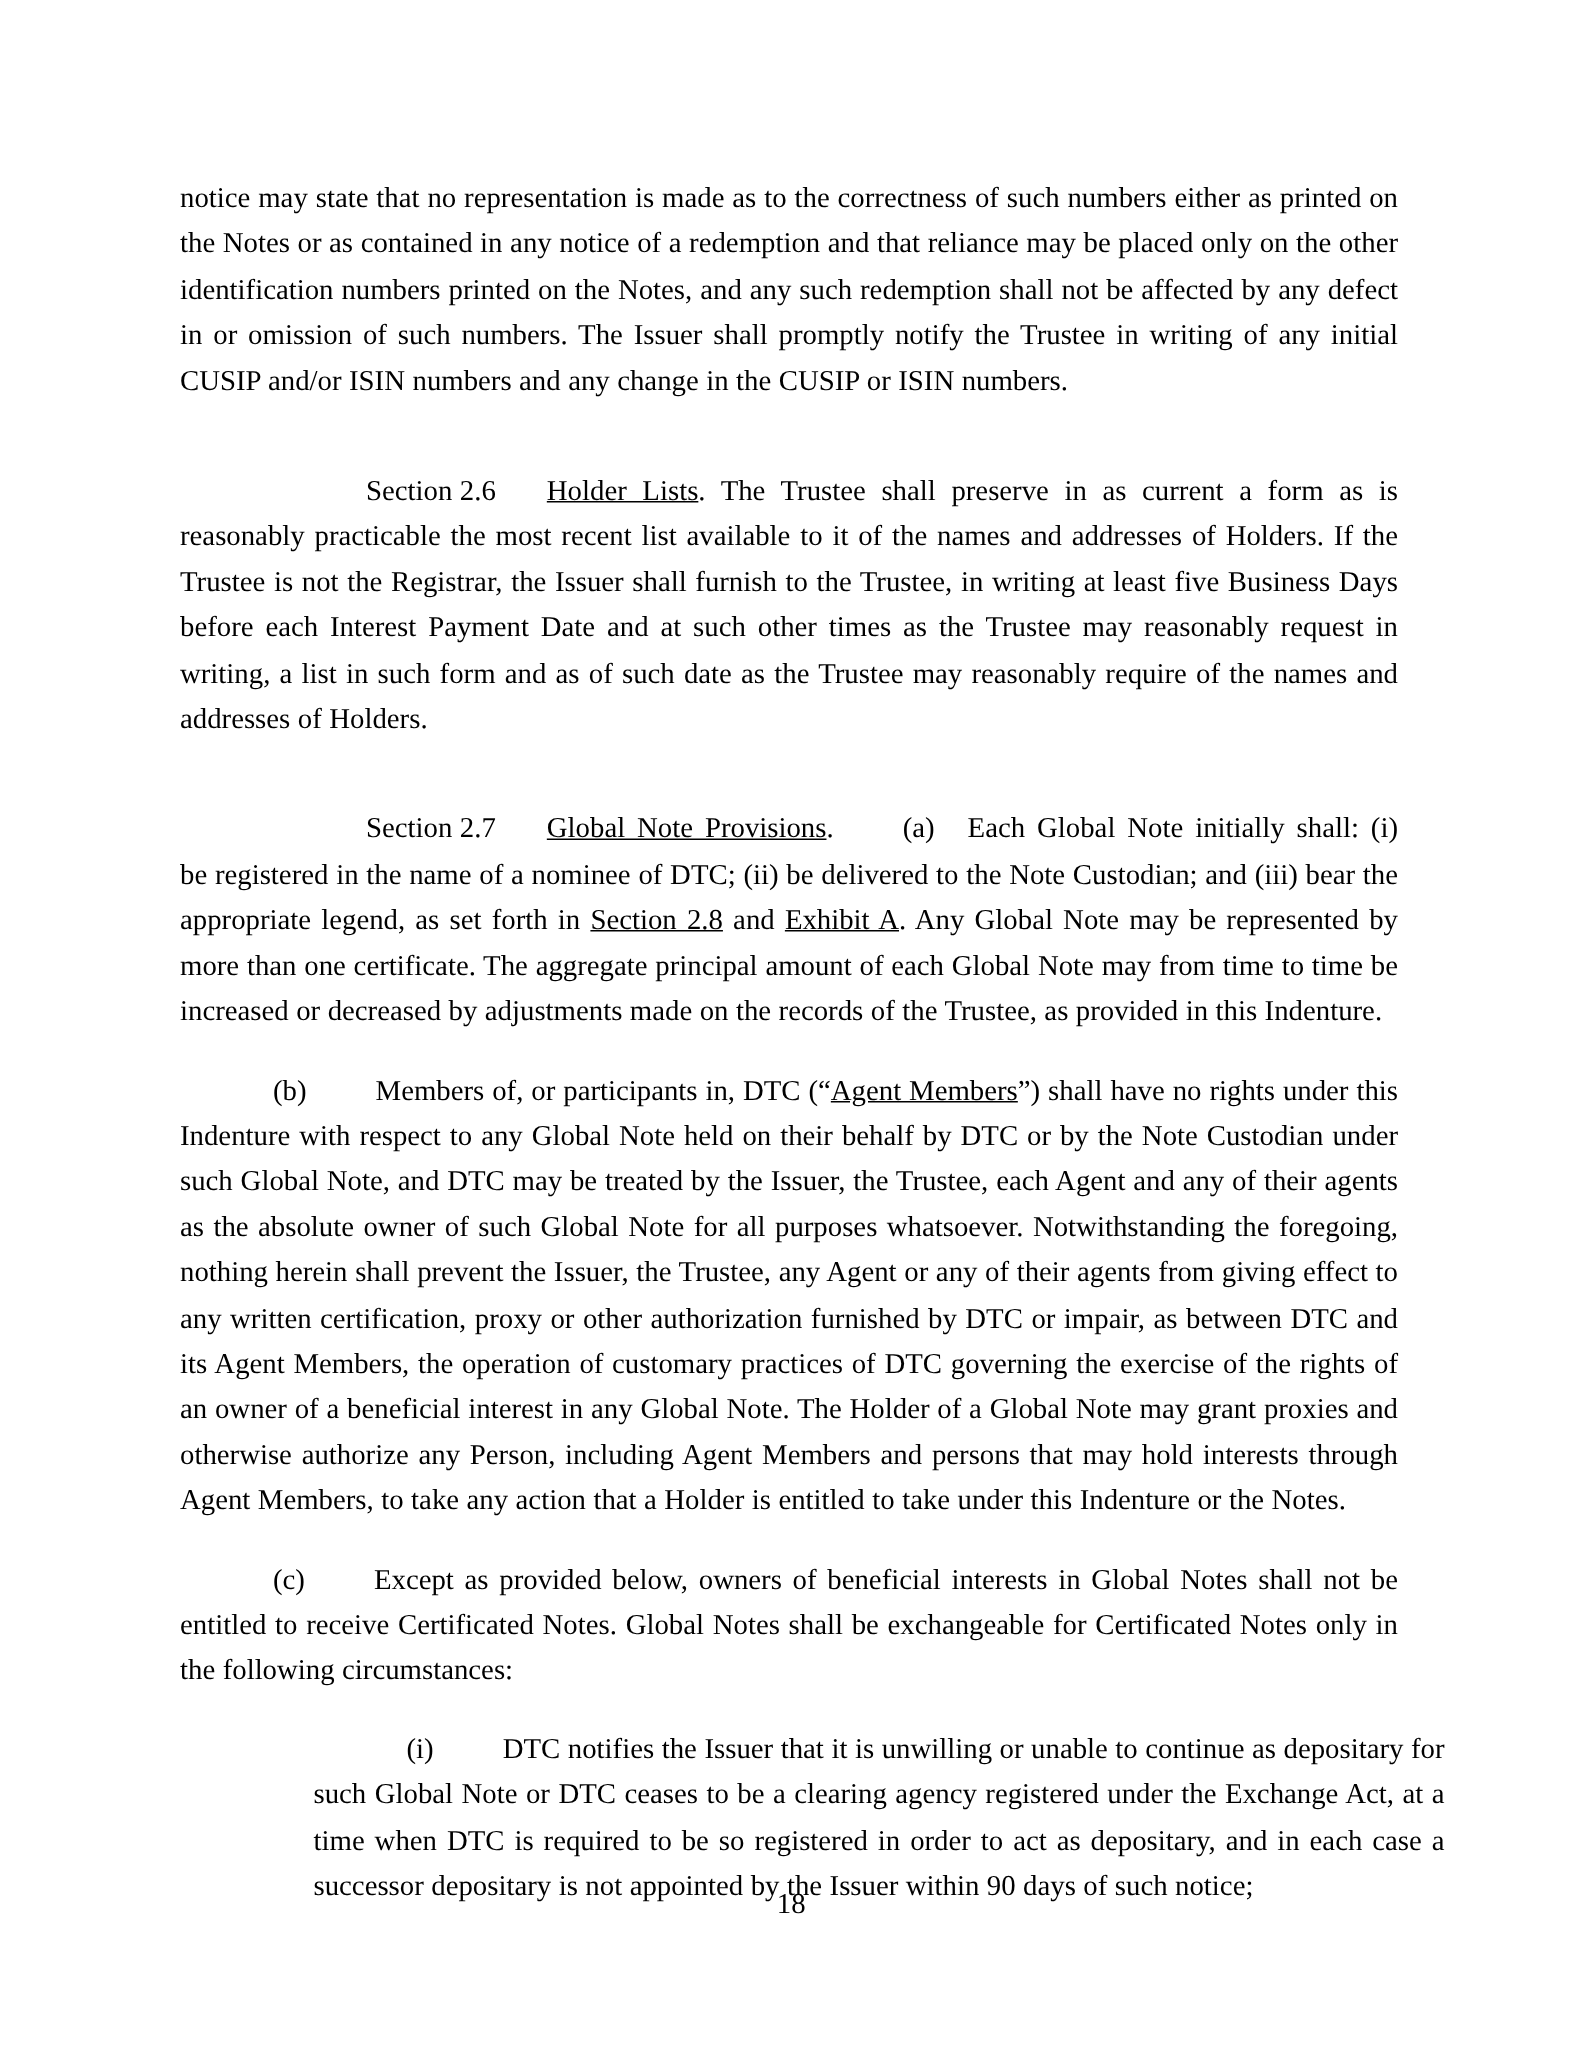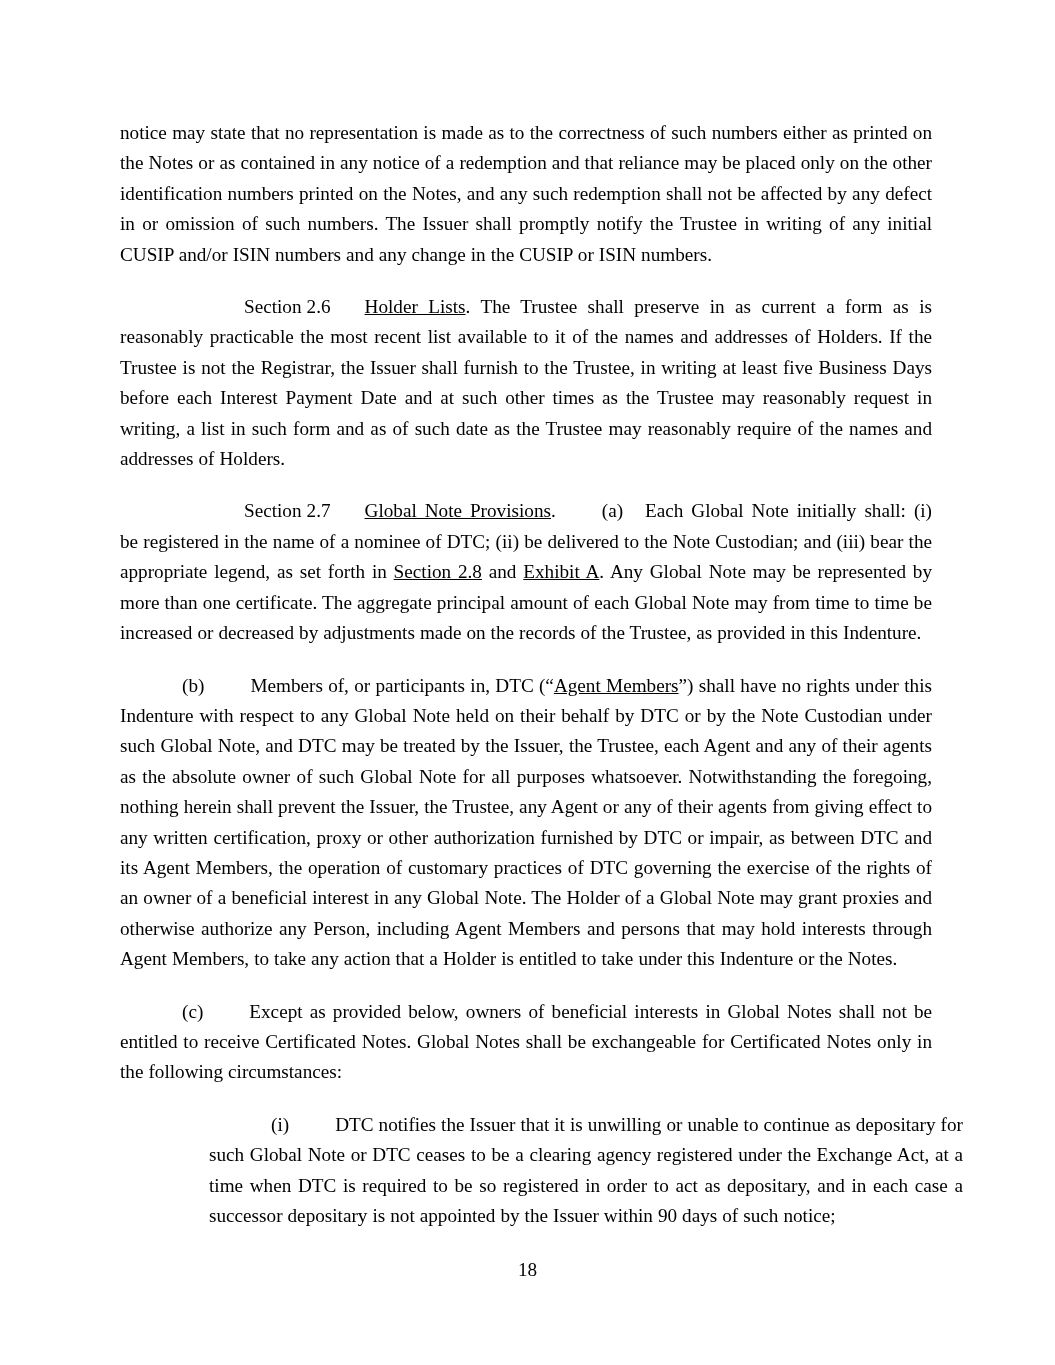--- a/index.html
+++ b/index.html
@@ -55,20 +55,21 @@
   .gap-md {
     display: inline-block;
     width: 34px;
   }
   .gap-lg {
     display: inline-block;
     width: 46px;
   }
   .secnum {
     display: inline-block;
+    margin-top: 21px;
   }
   .pagenum {
     position: absolute;
     left: 0;
     right: 0;
     top: 1258px;
     text-align: center;
     font-size: 19.2px;
     line-height: 24px;
   }

